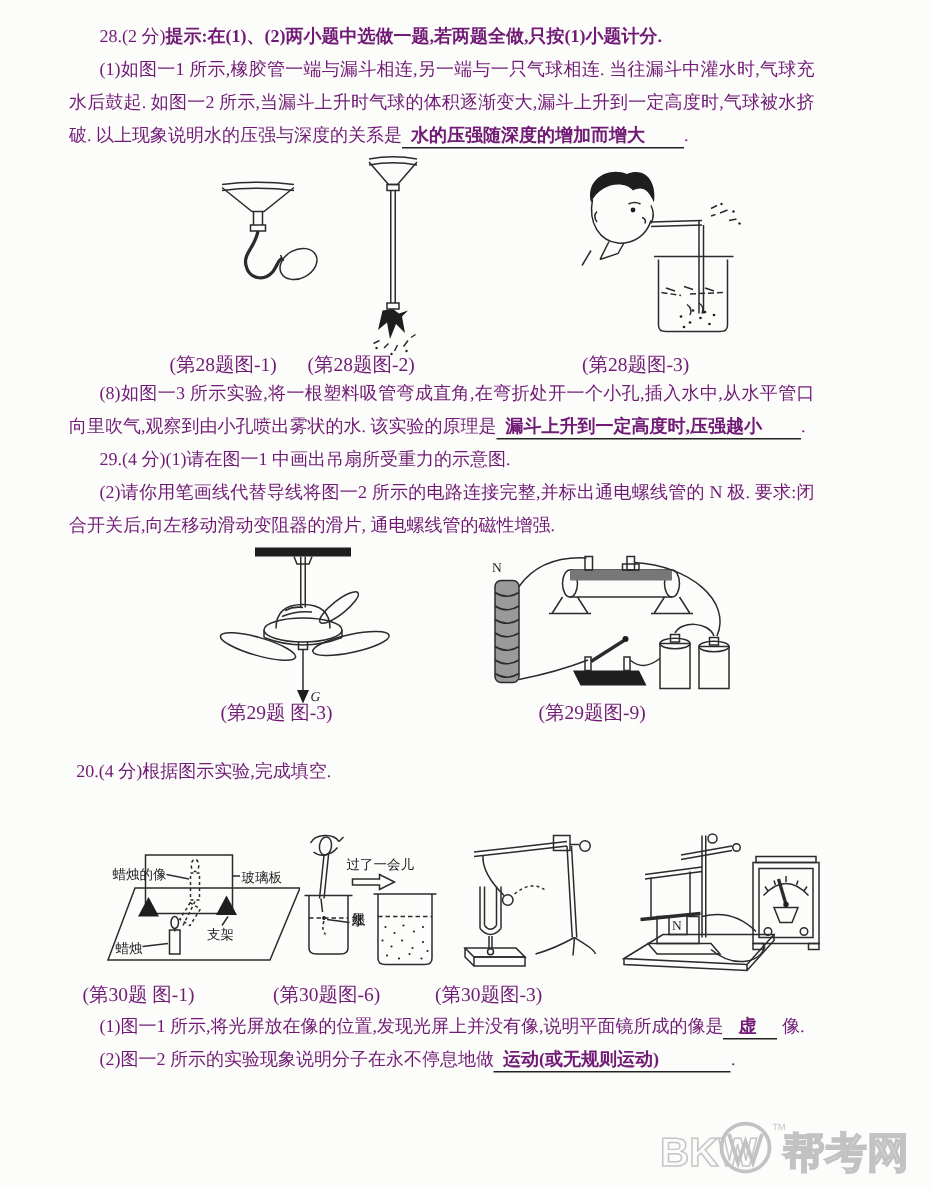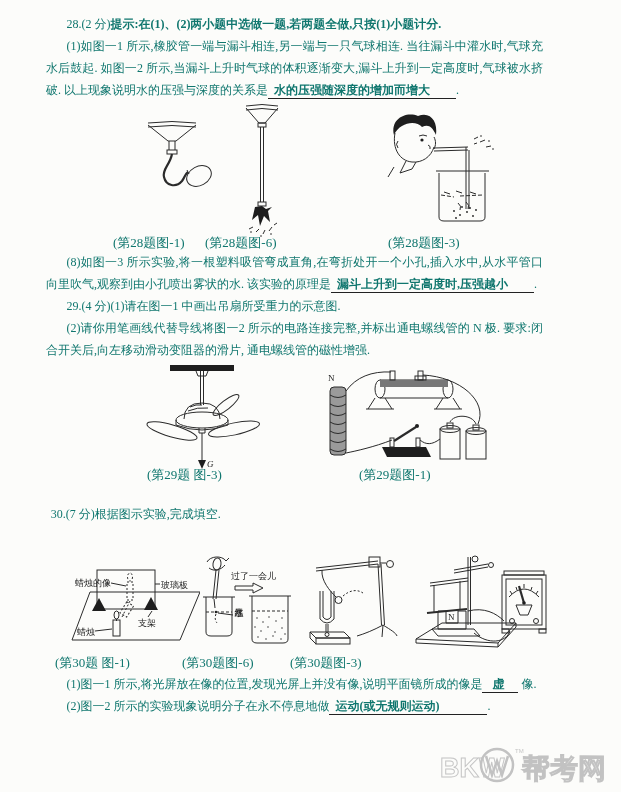--- a/index.html
+++ b/index.html
@@ -1,18 +1,18 @@
 <!DOCTYPE html>
 <html><head>
 <meta charset="utf-8">
 <style>
   html,body{margin:0;padding:0;background:#ffffff;}
   .page{
     width:621px;height:792px;position:relative;overflow:hidden;
-    background:#fcfcfa;color:#0f766e;
+    background:#fcfcfa;color:#701a75;
     font-family:"Liberation Serif","DejaVu Serif",serif;
     font-size:12px;line-height:22px;
   }
   .textblock{padding:0 78px 0 46px;text-align:justify;}
   p.para{margin:0;text-indent:1.7em;}
   p.first{margin-top:13px;}
   .bold{font-weight:bold;}
   .ans{font-weight:bold;border-bottom:1.4px solid #222;padding:0 8px 1px 6px;}
   .ans-wide{padding-right:26px;}
   .ans-xu{padding:0 14px 1px 10px;}
@@ -105,21 +105,21 @@
           <circle class="dark" cx="87" cy="105" r="0.9"></circle>
           <circle class="dark" cx="76" cy="96" r="0.9"></circle>
           <circle class="dark" cx="84" cy="97" r="0.9"></circle>
           <circle class="dark" cx="70" cy="107" r="0.9"></circle>
           <circle class="dark" cx="90" cy="99" r="0.9"></circle>
         <path class="ln" d="M72,92 Q76,95 74,99 M80,91 Q84,94 82,98"></path>
       </svg>
     </div>
 
     <div class="figcap" style="left:113px;top:134px;">(第28题图-1)</div>
-    <div class="figcap" style="left:205px;top:134px;">(第28题图-6)</div>
+    <div class="figcap" style="left:205px;top:134px;">(第28题图-2)</div>
     <div class="figcap" style="left:388px;top:134px;">(第28题图-3)</div>
   </div>
 
   <div class="textblock">
     <p class="para"><span>(8)如图一3 所示实验,将一根塑料吸管弯成直角,在弯折处开一个小孔,插入水中,从水平管口向里吹气,观察到由小孔喷出雾状的水. 该实验的原理是</span><span class="ans ans-wide">漏斗上升到一定高度时,压强越小</span><span>.</span></p>
     <p class="para">29.(4 分)(1)请在图一1 中画出吊扇所受重力的示意图.</p>
     <p class="para">(2)请你用笔画线代替导线将图一2 所示的电路连接完整,并标出通电螺线管的 N 极. 要求:闭合开关后,向左移动滑动变阻器的滑片, 通电螺线管的磁性增强.</p>
   </div>
 
   <div class="figrow row29">
@@ -181,27 +181,27 @@
 
         <path class="ln" d="M26,24 C36,10 52,4 71,5"></path>
         <path class="ln" d="M103,8 C140,10 168,34 158,57"></path>
         <path class="ln" d="M130,55 C134,47 152,47 156,57"></path>
         <path class="ln" d="M120,72 C112,78 106,78 100,73"></path>
         <path class="ln" d="M72,73 C54,80 36,84 26,86"></path>
       </svg>
     </div>
 
     <div class="figcap" style="left:147px;top:106px;">(第29题 图-3)</div>
-    <div class="figcap" style="left:359px;top:106px;">(第29题图-1)</div>
+    <div class="figcap" style="left:359px;top:106px;">(第29题图-9)</div>
   </div>
 
   <div class="gap14"></div>
 
   <div class="textblock">
-    <p class="para" style="text-indent:0.4em;">30.(7 分)根据图示实验,完成填空.</p>
+    <p class="para" style="text-indent:0.4em;">20.(4 分)根据图示实验,完成填空.</p>
   </div>
 
   <div class="gap16"></div>
 
   <div class="figrow row30">
 
     <div class="fig" style="left:197px;top:14px;">
       <svg width="95" height="92" viewBox="0 0 95 92">
 
         <path class="ln" d="M10,7 C13,1 25,0 29,6 M12,13 C17,17 24,15 28,10 M29,6 L32,3"></path>

